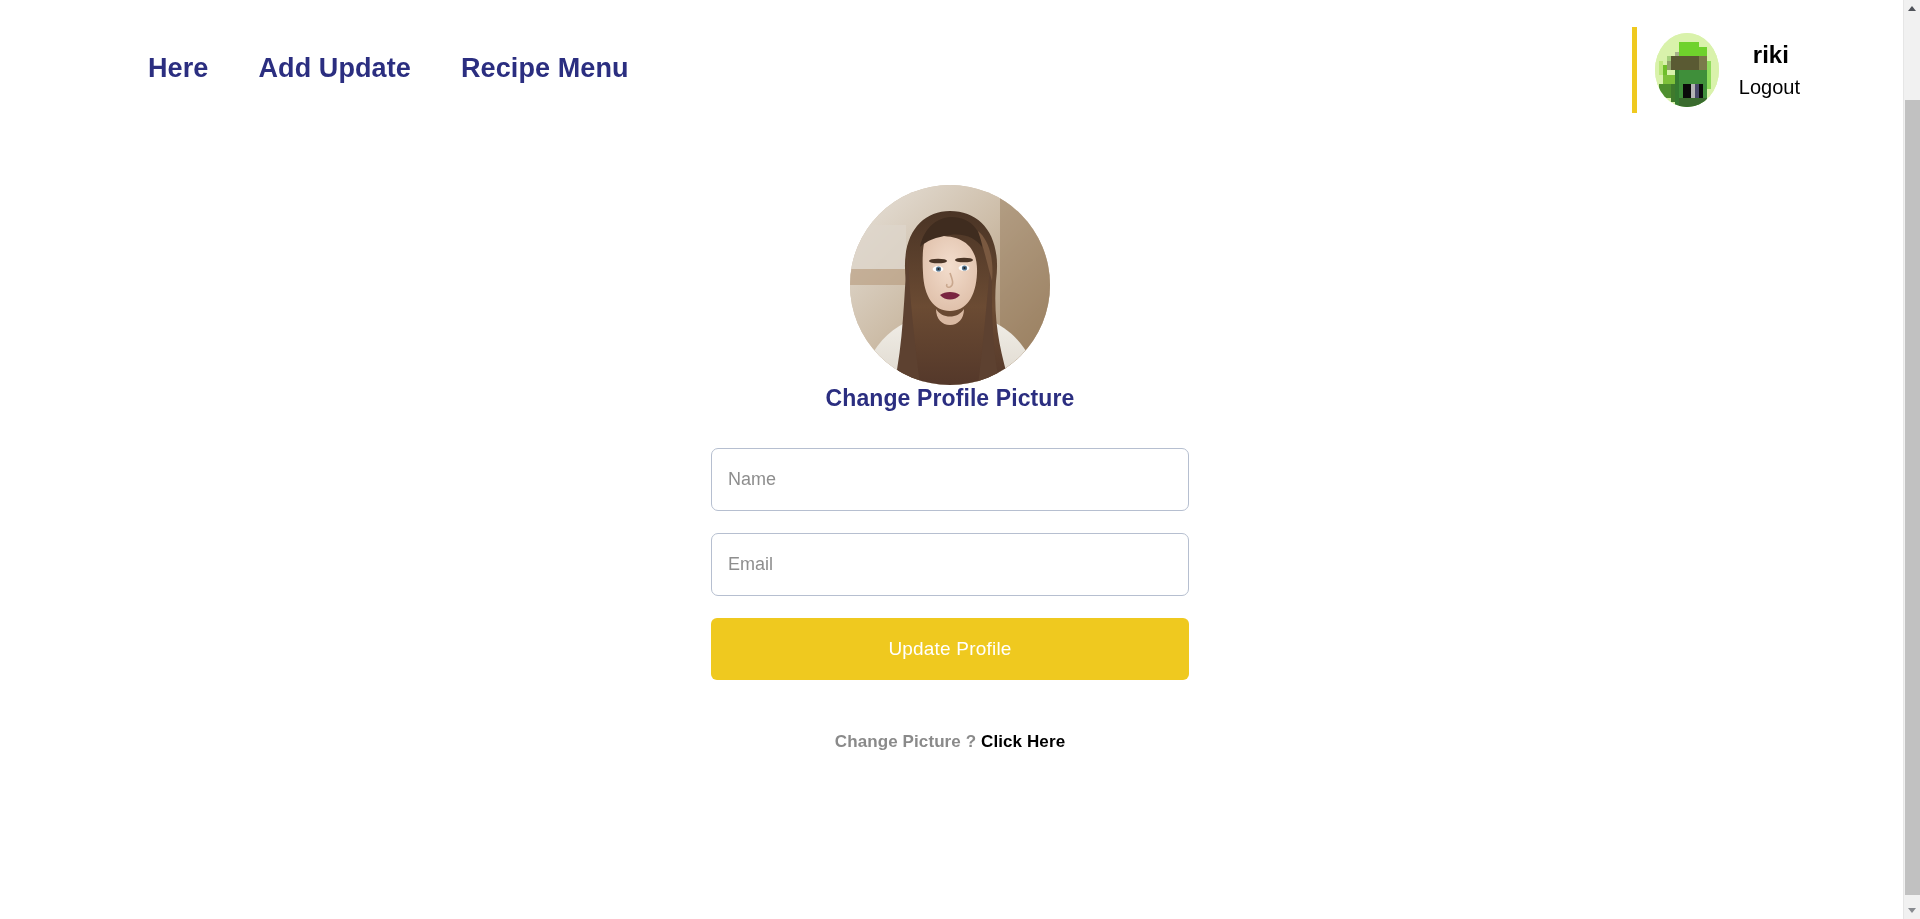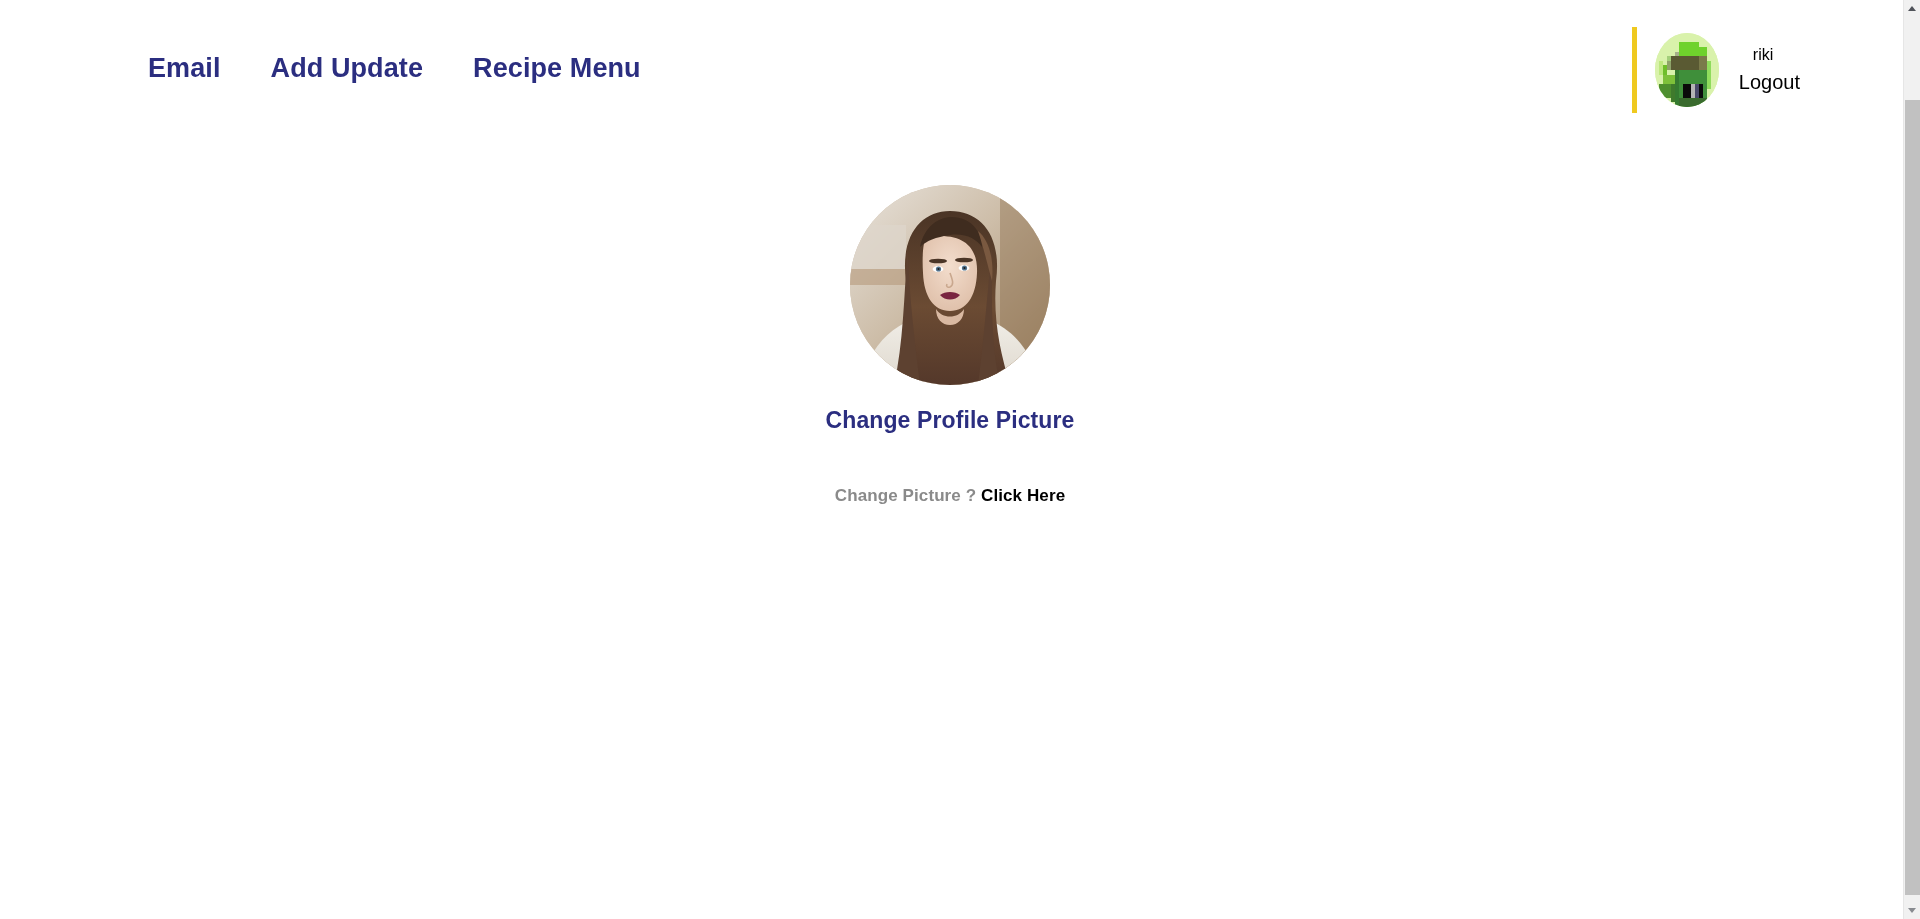--- a/index.html
+++ b/index.html
@@ -83,22 +83,22 @@
 
   .user-text {
     margin-left: 20px;
     display: flex;
     flex-direction: column;
     align-items: flex-start;
     line-height: 1.25;
   }
 
   .user-name {
-    font-size: 16px;
-    font-weight: 400;
+    font-size: 24px;
+    font-weight: 700;
     color: #000000;
     padding-left: 14px;
   }
 
   .logout-link {
     font-size: 20px;
     font-weight: 400;
     color: #000000;
     text-decoration: none;
     cursor: pointer;
@@ -121,21 +121,20 @@
     height: 200px;
     border-radius: 50%;
     overflow: hidden;
     margin-top: 45px;
     position: relative;
     background: #cdbda8;
   }
   .profile-pic svg { display:block; width:100%; height:100%; }
 
   .change-pic-label {
-    margin-top: 22px;
     font-size: 23px;
     font-weight: 700;
     color: #2b2e80;
     cursor: pointer;
     letter-spacing: 0.1px;
   }
 
   .form {
     margin-top: 36px;
     width: 478px;
@@ -233,21 +232,21 @@
   }
 </style>
 </head>
 <body>
 
 <div class="page">
 
   <div class="navbar">
 
     <div class="nav-links">
-      <a class="nav-link">Email</a>
+      <a class="nav-link">Here</a>
       <a class="nav-link">Add Update</a>
       <a class="nav-link">Recipe Menu</a>
     </div>
 
     <div class="user-area">
       <div class="yellow-divider"></div>
 
       <div class="avatar-wrap">
         <svg viewBox="0 0 16 16" preserveAspectRatio="none" shape-rendering="crispEdges">
           <rect x="0" y="0" width="16" height="16" fill="#d9f2ab"></rect>
@@ -336,20 +335,25 @@
         <path d="M100 88 C103 96 104 100 100 102 C97 103 96 101 97 99" fill="none" stroke="#c9a78e" stroke-width="1.6"></path>
 
         <path d="M90 110 C95 106 105 106 110 110 C105 116 95 116 90 110 Z" fill="#7a2540"></path>
 
         <path d="M86 124 C92 134 108 134 114 124 C114 134 108 140 100 140 C92 140 86 134 86 124 Z" fill="#d9b9a2"></path>
       </svg>
     </div>
 
     <div class="change-pic-label">Change Profile Picture</div>
 
+    <div class="form">
+      <input class="text-input" type="text" placeholder="Name" style="">
+      <input class="text-input" type="text" placeholder="Email" style="">
+      <button class="update-btn">Update Profile</button>
+    </div>
 
     <div class="change-pw-row">
       <span>Change Picture ?</span>
       <a class="change-pw-link">Click Here</a>
     </div>
 
   </div>
 
   <div class="scrollbar">
     <div class="sb-arrow up">

